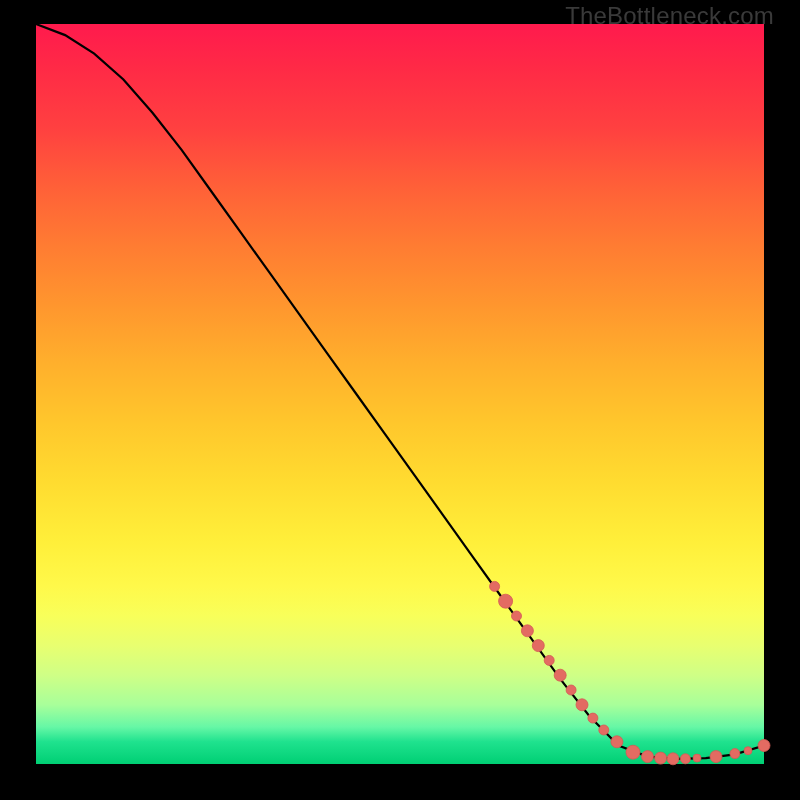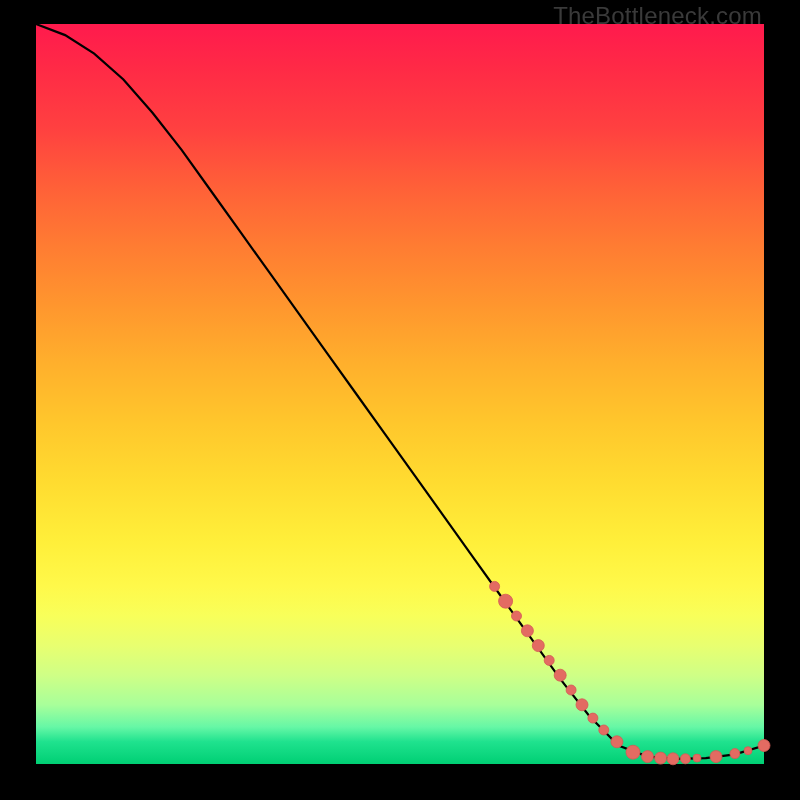--- a/index.html
+++ b/index.html
@@ -41,21 +41,21 @@
       #cfff86 88%,
       #a8ff9a 92%,
       #66f7a6 95%,
       #1fe28e 97%,
       #00cf74 100%
     );
   }
   .watermark {
     position: absolute;
     top: 2px;
-    right: 38px;
+    right: 26px;
     color: #3a3a3a;
     font-size: 24px;
     font-weight: 500;
     letter-spacing: 0.2px;
     user-select: none;
   }
   svg.curve {
     position: absolute;
     left: 0; top: 0;
     width: 728px;

